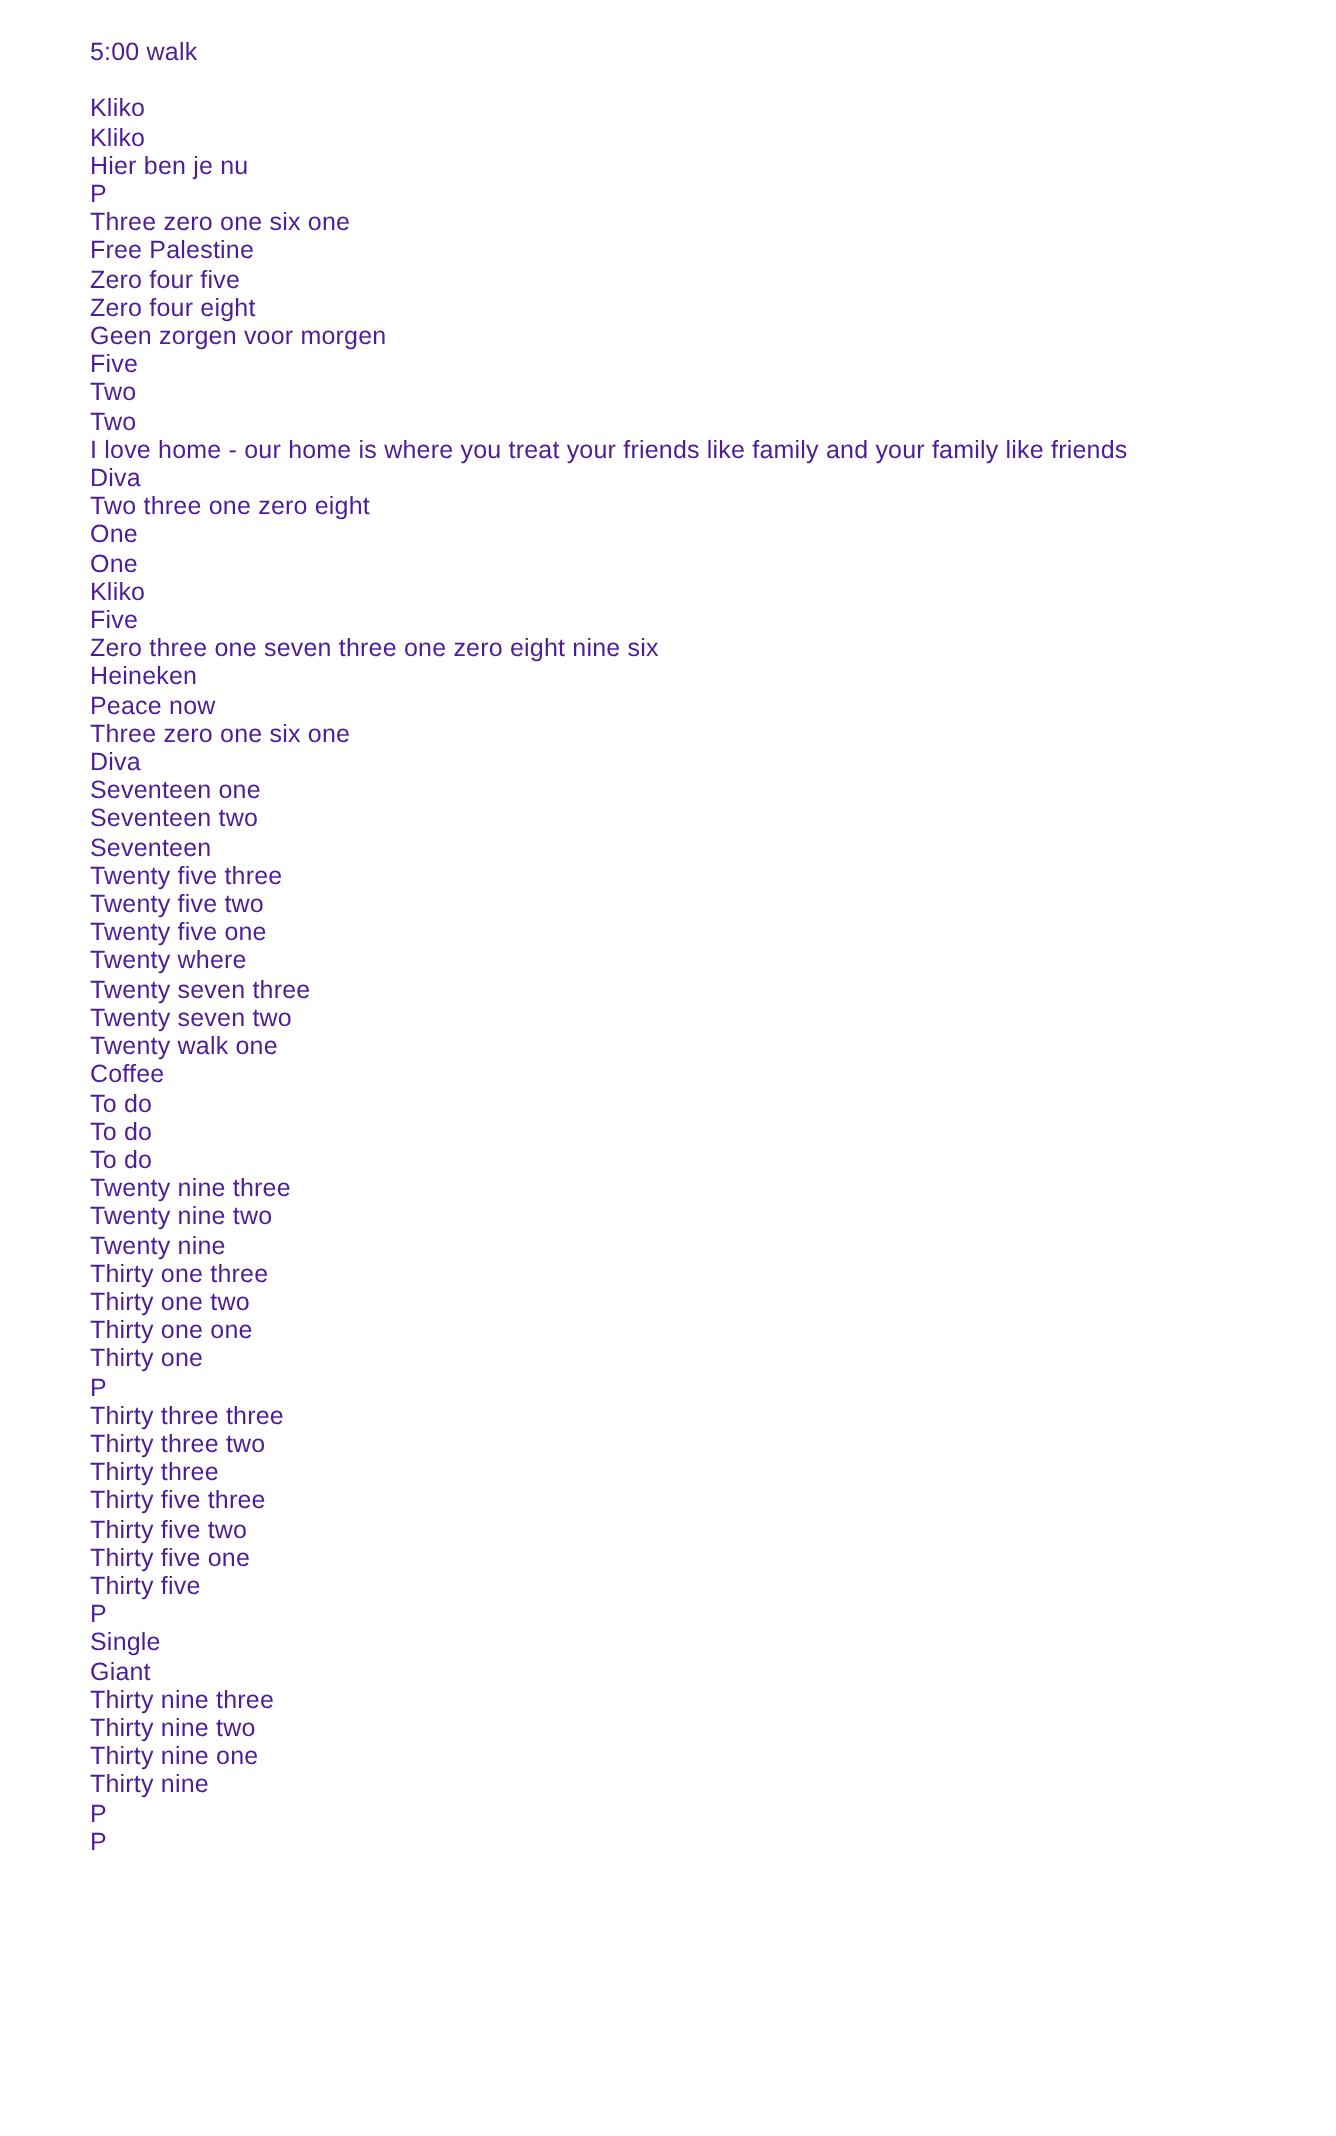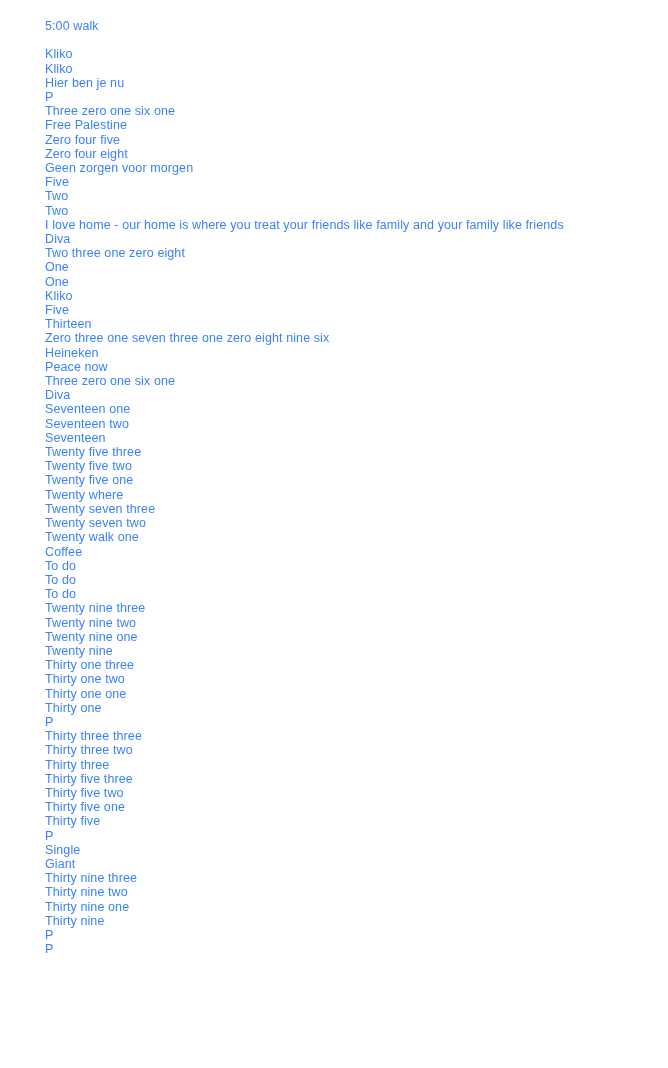--- a/index.html
+++ b/index.html
@@ -8,21 +8,21 @@
   }
   body {
     width: 668px;
     height: 1068px;
     background: #ffffff;
     overflow: hidden;
     font-family: "Liberation Sans", "DejaVu Sans", sans-serif;
   }
   .document {
     padding: 19px 20px 0 45px;
-    color: #3b82f6;
+    color: #4c1d95;
   }
   .line {
     font-size: 12.5px;
     line-height: 14.2px;
     min-height: 14.2px;
     white-space: pre-wrap;
     letter-spacing: 0.1px;
   }
 </style>
 </head>
@@ -44,21 +44,20 @@
       <div class="line">Five</div>
       <div class="line">Two</div>
       <div class="line">Two</div>
       <div class="line">I love home - our home is where you treat your friends like family and your family like friends</div>
       <div class="line">Diva</div>
       <div class="line">Two three one zero eight</div>
       <div class="line">One</div>
       <div class="line">One</div>
       <div class="line">Kliko</div>
       <div class="line">Five</div>
-      <div class="line">Thirteen</div>
       <div class="line">Zero three one seven three one zero eight nine six</div>
       <div class="line">Heineken</div>
       <div class="line">Peace now</div>
       <div class="line">Three zero one six one</div>
       <div class="line">Diva</div>
       <div class="line">Seventeen one</div>
       <div class="line">Seventeen two</div>
       <div class="line">Seventeen</div>
       <div class="line">Twenty five three</div>
       <div class="line">Twenty five two</div>
@@ -66,21 +65,20 @@
       <div class="line">Twenty where</div>
       <div class="line">Twenty seven three</div>
       <div class="line">Twenty seven two</div>
       <div class="line">Twenty walk one</div>
       <div class="line">Coffee</div>
       <div class="line">To do</div>
       <div class="line">To do</div>
       <div class="line">To do</div>
       <div class="line">Twenty nine three</div>
       <div class="line">Twenty nine two</div>
-      <div class="line">Twenty nine one</div>
       <div class="line">Twenty nine</div>
       <div class="line">Thirty one three</div>
       <div class="line">Thirty one two</div>
       <div class="line">Thirty one one</div>
       <div class="line">Thirty one</div>
       <div class="line">P</div>
       <div class="line">Thirty three three</div>
       <div class="line">Thirty three two</div>
       <div class="line">Thirty three</div>
       <div class="line">Thirty five three</div>

